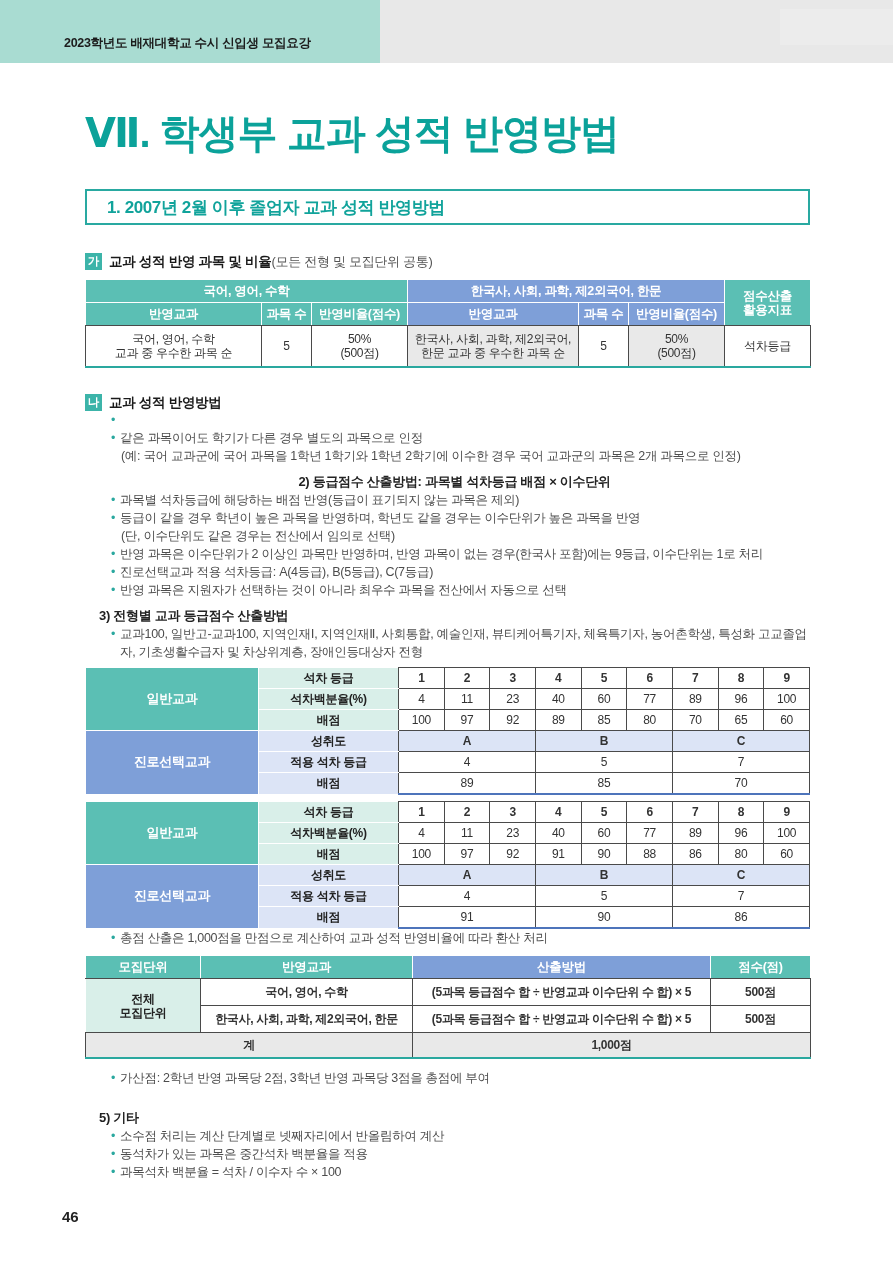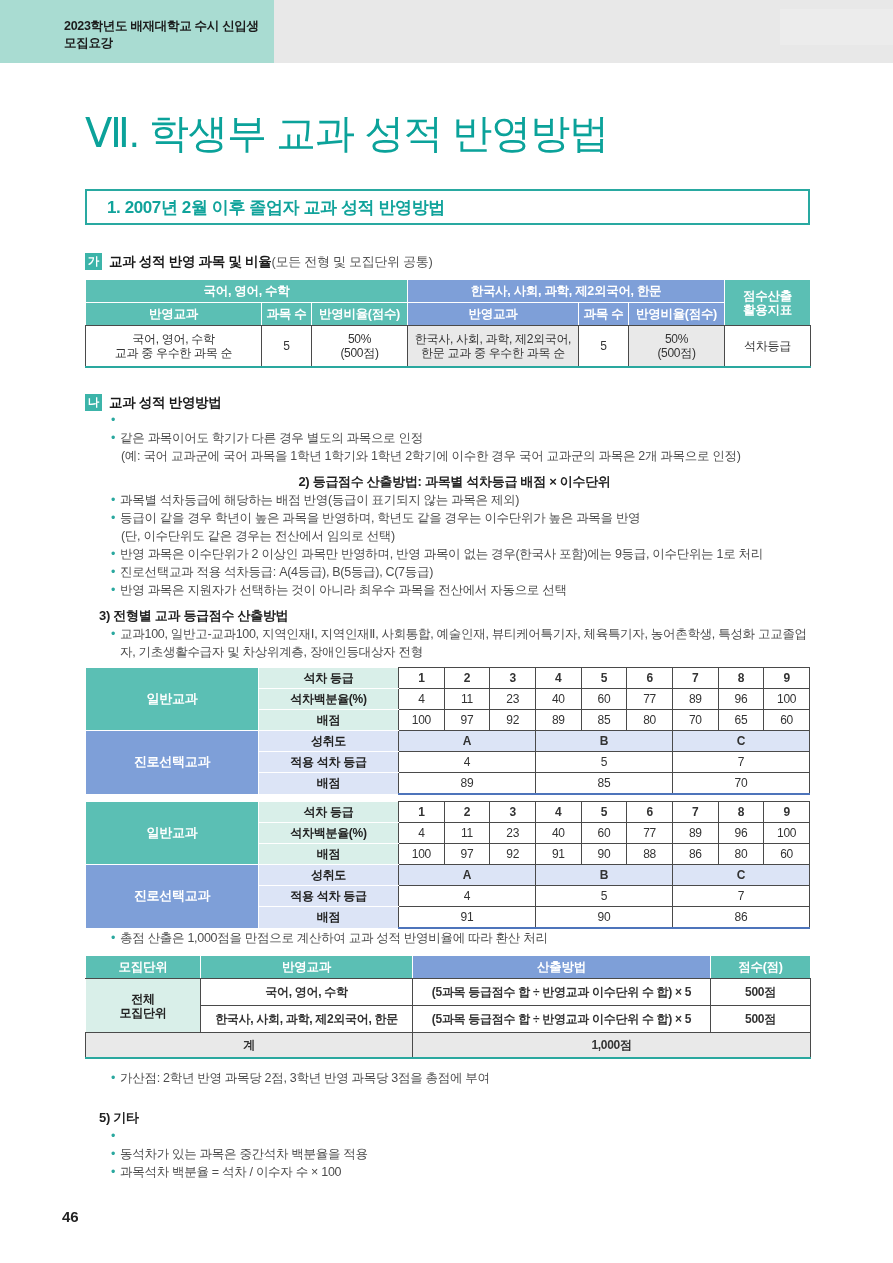--- a/index.html
+++ b/index.html
@@ -2,26 +2,26 @@
 <html><head>
 <meta charset="utf-8">
 <style>
   html,body{margin:0;padding:0;background:#fff;}
   body{font-family:"Liberation Sans","DejaVu Sans",sans-serif;}
   .page{position:relative;width:893px;height:1263px;background:#fff;overflow:hidden;}
 
   
   .topstrip{position:absolute;top:0;left:0;width:893px;height:63px;background:#e8e8e8;}
   .strip-tab{position:absolute;top:9px;left:780px;width:113px;height:36px;background:#ececec;}
-  .mint{position:absolute;top:0;left:0;width:274px;height:63px;background:#a9dcd2;display:flex;align-items:flex-end;}
+  .mint{position:absolute;top:0;left:0;width:380px;height:63px;background:#a9dcd2;display:flex;align-items:flex-end;}
   .mint span{margin:0 0 11px 64px;font-size:12.5px;font-weight:bold;color:#1c1c1c;letter-spacing:-0.3px;}
 
   .body-wrap{position:absolute;left:85px;top:63px;width:725px;}
 
-  .title{margin:46px 0 0 0;font-size:40px;line-height:48px;font-weight:normal;color:#0ba29a;letter-spacing:-1px;}
+  .title{margin:46px 0 0 0;font-size:40px;line-height:48px;font-weight:bold;color:#0ba29a;letter-spacing:-1px;}
   .title .roman{margin-right:10px;}
 
   .section-box{margin-top:32px;height:32px;border:2px solid #29a9a1;display:flex;align-items:center;}
   .section-box span{margin-left:20px;font-size:17px;font-weight:bold;color:#11a39b;letter-spacing:-0.4px;}
 
   .subhead{display:flex;align-items:center;line-height:17px;}
   .badge{display:inline-flex;align-items:center;justify-content:center;width:17px;height:17px;background:#3cb4a9;color:#fff;font-size:11.5px;font-weight:bold;margin-right:7px;flex:none;}
   .subhead-bold{font-size:13.5px;font-weight:bold;color:#1a1a1a;letter-spacing:-0.3px;}
   .subhead-normal{font-size:13px;color:#555;letter-spacing:-0.3px;}
 
@@ -349,20 +349,21 @@
       </table>
 
     <div class="bullet" style="margin-top:10px;">
         <span class="dot"></span>
         <span>가산점: 2학년 반영 과목당 2점, 3학년 반영 과목당 3점을 총점에 부여</span>
       </div>
 
     <div class="item-title" style="margin-top:22px;">5) 기타</div>
     <div class="bullet">
         <span class="dot"></span>
+        <span>소수점 처리는 계산 단계별로 넷째자리에서 반올림하여 계산</span>
       </div>
     <div class="bullet">
         <span class="dot"></span>
         <span>동석차가 있는 과목은 중간석차 백분율을 적용</span>
       </div>
     <div class="bullet">
         <span class="dot"></span>
         <span>과목석차 백분율 = 석차 / 이수자 수 × 100</span>
       </div>
 

